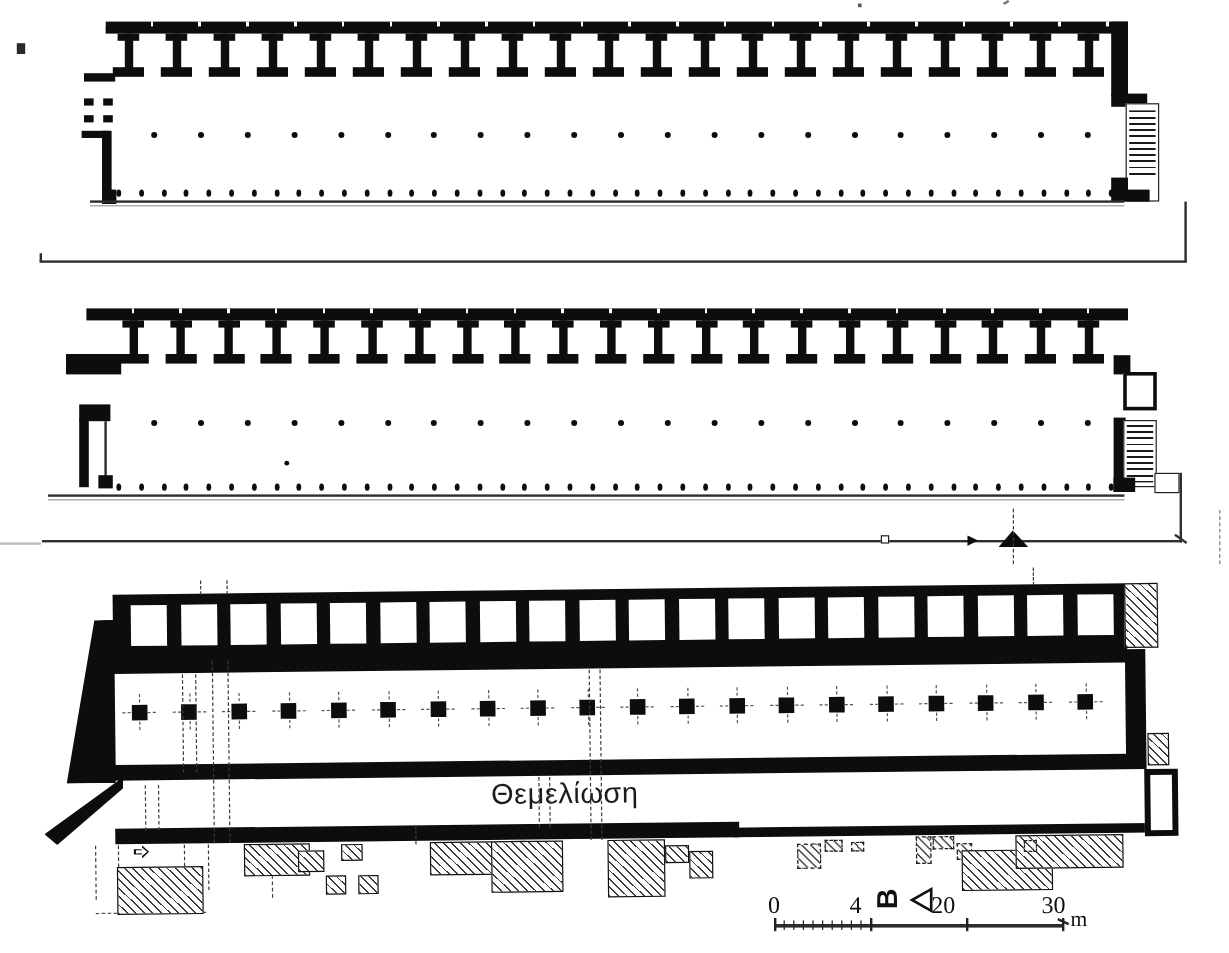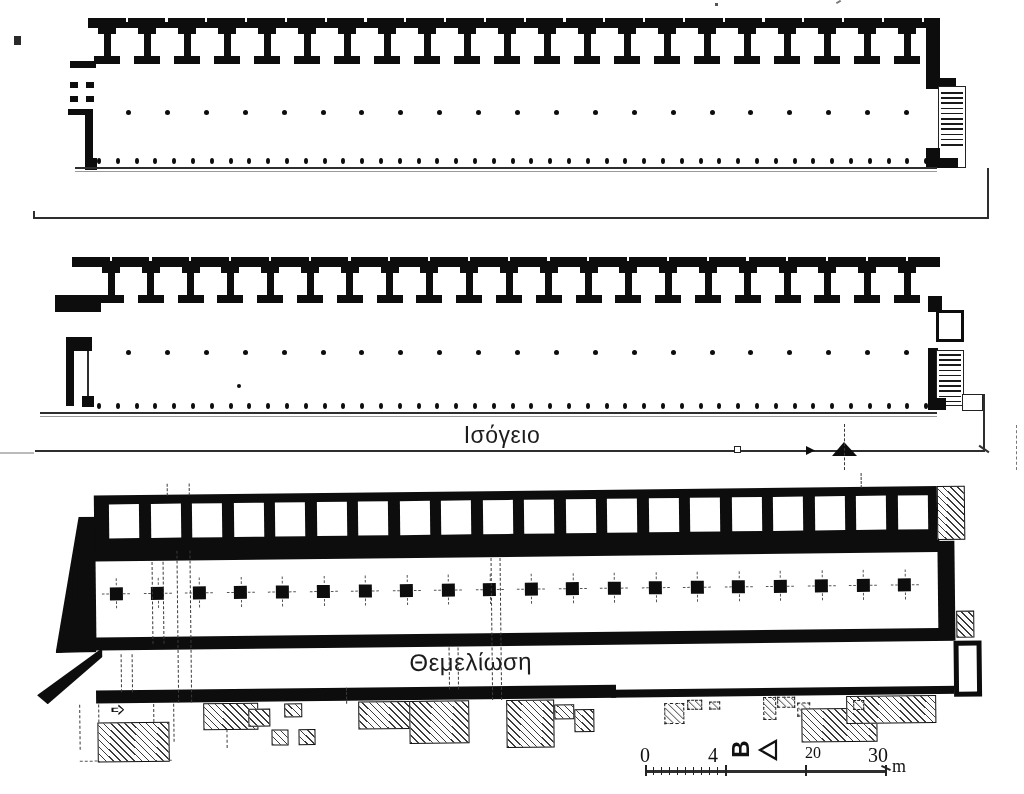--- a/index.html
+++ b/index.html
@@ -213,21 +213,20 @@
     <div class="outline" style="left:936px;top:310px;width:28px;height:32px;border-width:3px;border-color:#0d0d0d;"></div>
     <div class="abs ink" style="left:928px;top:348px;width:10px;height:62px;"></div>
     <div class="outline" style="left:936px;top:350px;width:28px;height:56px;"></div>
     <div class="hatchH" style="left:939px;top:354px;width:22px;height:48px;"></div>
     <div class="abs ink" style="left:928px;top:398px;width:18px;height:12px;"></div>
     <div class="outline" style="left:962px;top:394px;width:21px;height:17px;"></div>
     <div class="thin" style="left:983px;top:394px;width:1.5px;height:58px;"></div>
 
     <div class="thin" style="left:40px;top:412px;width:897px;height:2px;"></div>
     <div class="thin" style="left:40px;top:416px;width:897px;height:1px;background:#999;"></div>
-    <div class="plan-label" style="left:400px;top:422px;width:204px;">Ισόγειο</div>
 
     <div class="thin" style="left:0px;top:452px;width:34px;height:2px;background:#bbb;"></div>
     <div class="thin" style="left:35px;top:450px;width:950px;height:2px;"></div>
     <div class="abs" style="left:832px;top:442px;width:25px;height:14px;background:#0d0d0d;clip-path:polygon(0 100%,100% 100%,48% 0);"></div>
     <div class="vdash" style="left:844px;top:424px;height:46px;"></div>
     <div class="abs" style="left:806px;top:446px;width:9px;height:9px;background:#0d0d0d;clip-path:polygon(0 0,0 100%,100% 50%);"></div>
     <div class="outline" style="left:734px;top:446px;width:7px;height:7px;border-width:1.5px;"></div>
     <div class="abs" style="left:978px;top:448px;width:12px;height:2px;background:#333;transform:rotate(35deg);"></div>
     <div class="vdash" style="left:1016px;top:425px;height:45px;border-color:#777;"></div>
   <div style="position: absolute; left: 102px; top: 267px; width: 18px; height: 6px; background: rgb(13, 13, 13);"></div>
@@ -538,21 +537,21 @@
       <div class="hatchD dashed" style="position: absolute; left: 776px; top: 700px; width: 18px; height: 11px;"></div>
       <div class="hatchD dashed" style="position: absolute; left: 796px; top: 706px; width: 13px; height: 14px;"></div>
       <div class="hatchD" style="position: absolute; left: 800px; top: 712px; width: 76px; height: 34px;"></div>
       <div class="hatchD" style="position: absolute; left: 845px; top: 700px; width: 90px; height: 28px;"></div>
       <div class="hatchD dashed" style="position: absolute; left: 852px; top: 704px; width: 11px; height: 10px;"></div>
     </div>
 
   <div class="abs" style="left:630px;top:738px;width:290px;height:45px;">
     <span class="abs serif" style="left:10px;top:6px;font-size:20px;">0</span>
     <span class="abs serif" style="left:78px;top:6px;font-size:20px;">4</span>
-    <span class="abs serif" style="left:175px;top:6px;font-size:16px;">20</span>
+    <span class="abs serif" style="left:146px;top:6px;font-size:20px;">20</span>
     <span class="abs serif" style="left:238px;top:6px;font-size:20px;">30</span>
     <div class="thin" style="left:15px;top:32px;width:241px;height:2.5px;"></div>
     <div id="scale-ticks" class="abs" style="left:0;top:0;width:100%;height:100%;">
         <div style="position: absolute; left: 15px; top: 27px; width: 2px; height: 11px; background: rgb(34, 34, 34);"></div>
         <div style="position: absolute; left: 95px; top: 27px; width: 2px; height: 11px; background: rgb(34, 34, 34);"></div>
         <div style="position: absolute; left: 175px; top: 27px; width: 2px; height: 11px; background: rgb(34, 34, 34);"></div>
         <div style="position: absolute; left: 255px; top: 27px; width: 2px; height: 11px; background: rgb(34, 34, 34);"></div>
         <div style="position: absolute; left: 23px; top: 29px; width: 1.4px; height: 8px; background: rgb(34, 34, 34);"></div>
         <div style="position: absolute; left: 31px; top: 29px; width: 1.4px; height: 8px; background: rgb(34, 34, 34);"></div>
         <div style="position: absolute; left: 39px; top: 29px; width: 1.4px; height: 8px; background: rgb(34, 34, 34);"></div>

